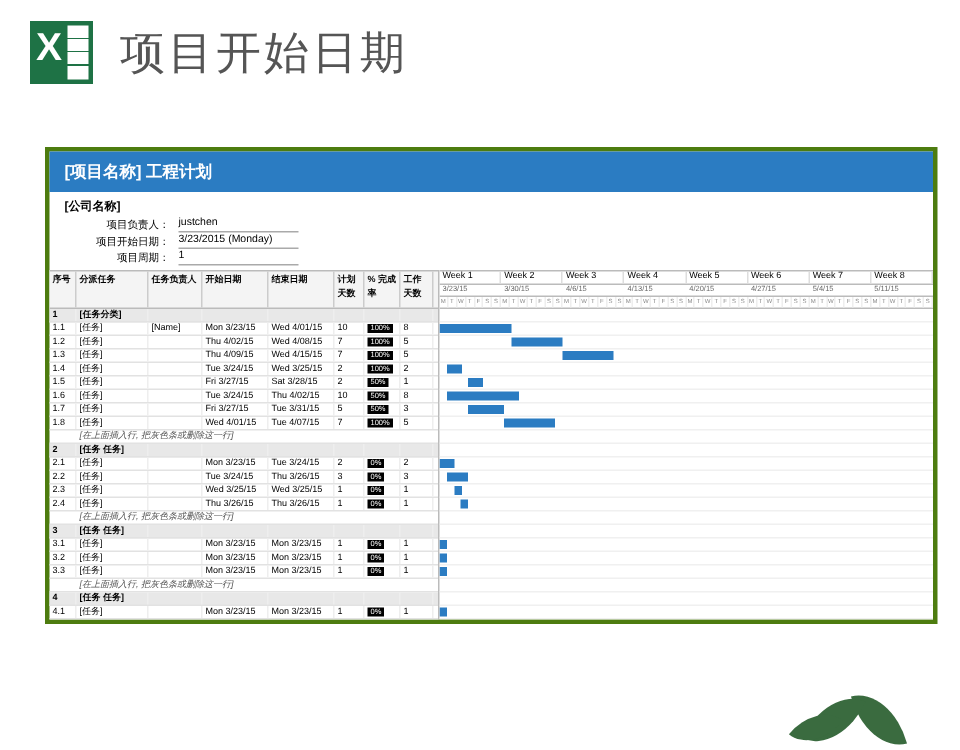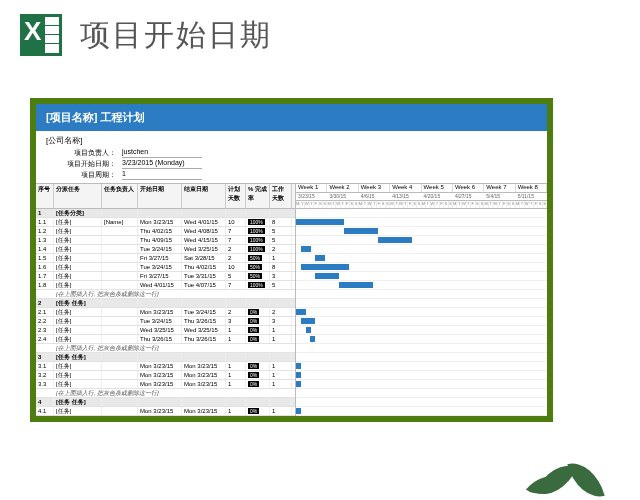--- a/index.html
+++ b/index.html
@@ -2,24 +2,24 @@
 <html><head>
 <meta charset="utf-8">
 <style>
 *{margin:0;padding:0;box-sizing:border-box;font-family:"Microsoft YaHei",Arial,sans-serif}
 body{width:640px;height:500px;background:#fff;overflow:hidden;position:relative}
 .page-header{display:flex;align-items:center;padding:10px 20px;height:70px}
 .excel-icon{width:42px;height:42px;background:#1e7245;position:relative;margin-right:18px}
 .excel-icon::before{content:"X";position:absolute;left:4px;top:2px;color:#fff;font-size:26px;font-weight:bold;font-family:Arial}
 .excel-icon::after{content:"";position:absolute;right:3px;top:3px;width:14px;height:36px;background:linear-gradient(#fff 0 8px,#1e7245 8px 9px,#fff 9px 17px,#1e7245 17px 18px,#fff 18px 26px,#1e7245 26px 27px,#fff 27px 36px)}
 .page-title{font-size:30px;color:#555;font-weight:400;letter-spacing:2px}
-.sheet{margin:28px 0 0 30px;border:6px solid #4d7c0f;background:#fff;font-size:7px;width:523px;position:relative}
+.sheet{margin:28px 0 0 30px;border:3px solid #4d7c0f;background:#fff;font-size:7px;width:595px;position:relative}
 .blue-header{background:#2b7cc2;color:#fff;padding:6px 10px;font-size:11px;font-weight:bold}
 .meta{padding:4px 10px 2px 10px}
-.company{font-size:8px;font-weight:normal;margin-bottom:2px}
+.company{font-size:8px;font-weight:bold;margin-bottom:2px}
 .meta-row{display:flex;font-size:7px;margin:1px 0}
 .meta-label{width:70px;text-align:right;margin-right:6px}
 .meta-val{border-bottom:1px solid #aaa;min-width:80px}
 .main{display:flex}
 .left{width:260px;border-right:1px solid #bbb}
 .right{flex:1;overflow:hidden}
 .week-row{display:flex;border-top:1px solid #bbb;border-bottom:1px solid #bbb;height:10px}
 .week{flex:1;font-size:6px;padding-left:2px;border-right:1px solid #ddd}
 .date-row{display:flex;height:8px;border-bottom:1px solid #bbb}
 .date-cell{flex:1;font-size:5px;padding-left:2px;color:#666}

